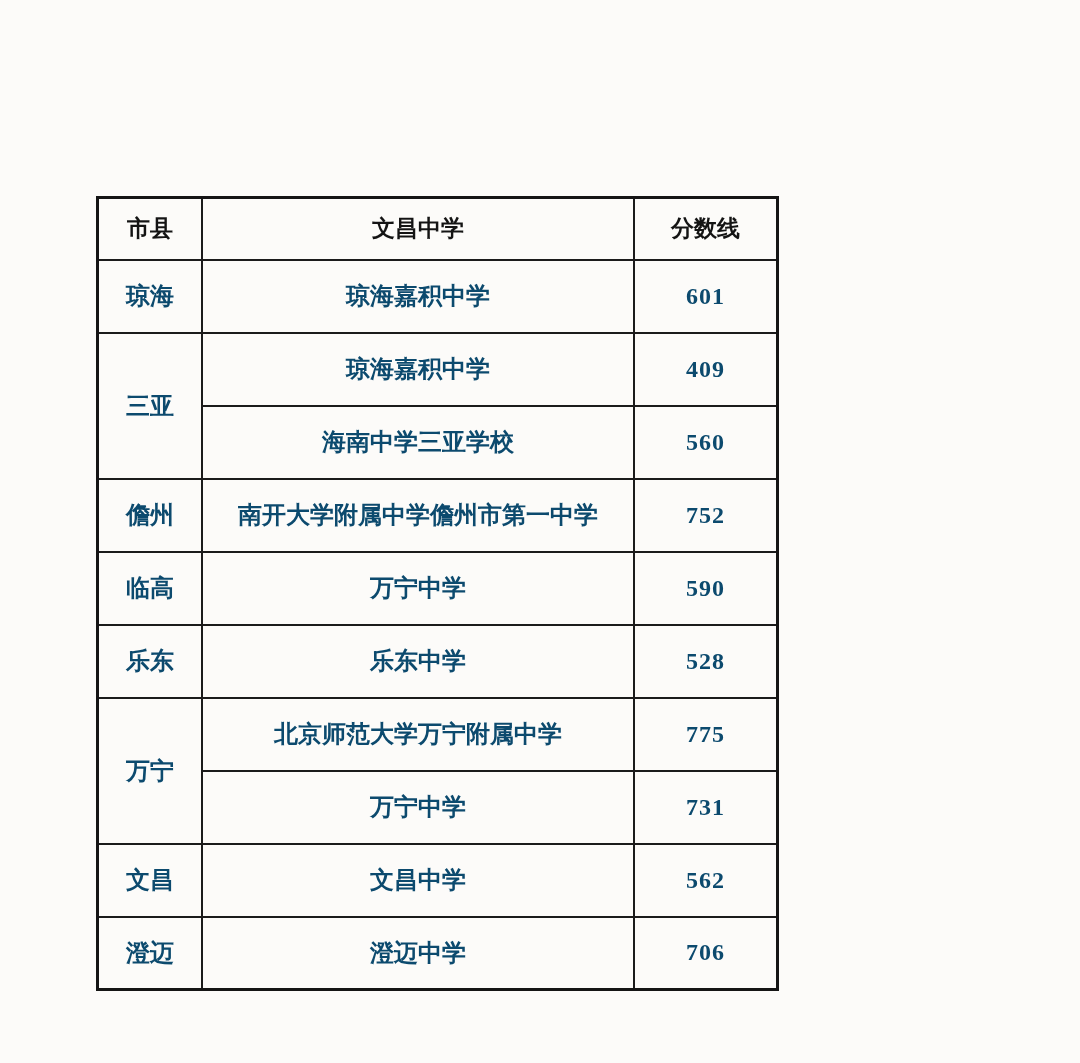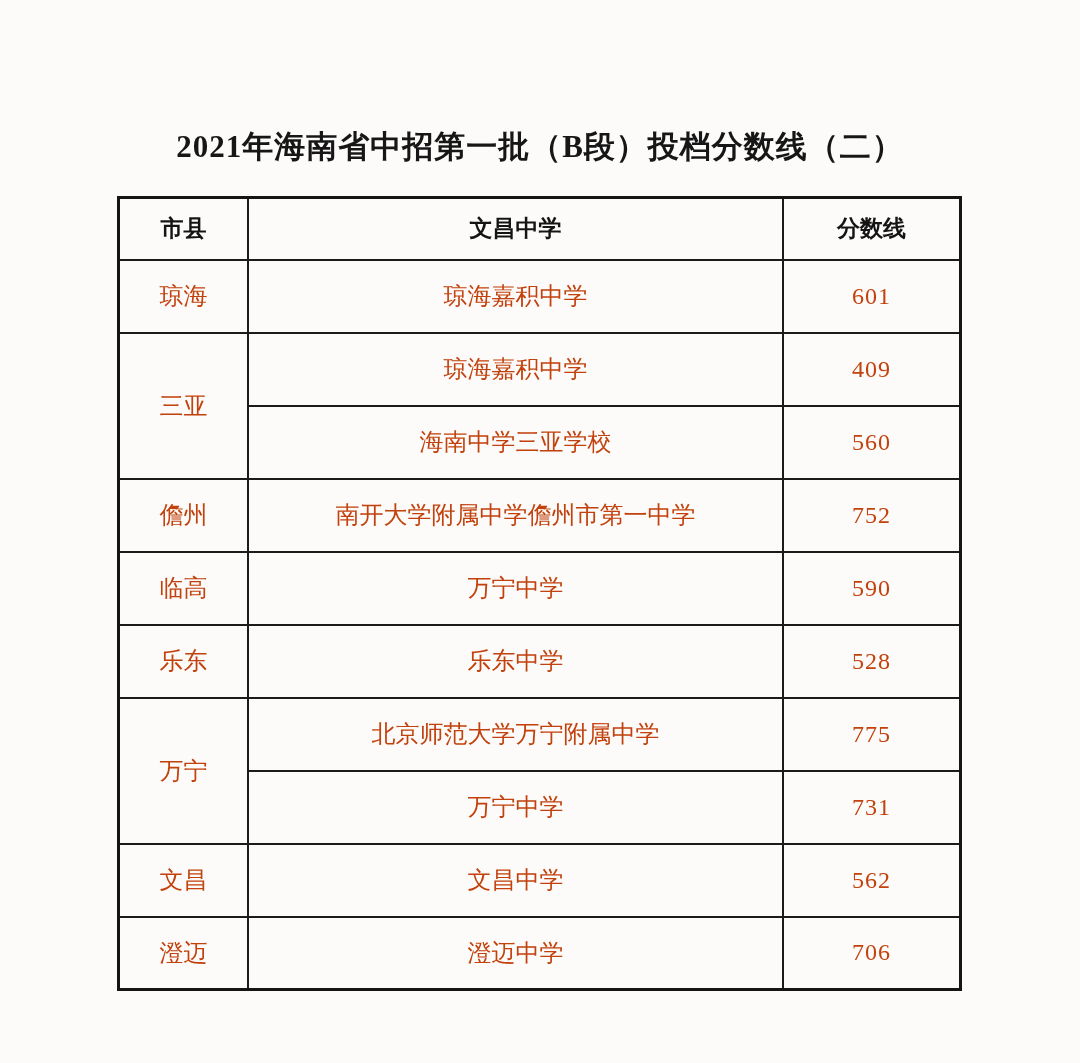--- a/index.html
+++ b/index.html
@@ -26,22 +26,22 @@
     width: 100%;
     text-align: center;
     font-size: 31px;
     font-weight: bold;
     letter-spacing: 1px;
     color: #161616;
   }
   table.score-table {
     position: absolute;
     top: 196px;
-    left: 117px;
-    width: 845px;
+    left: 96px;
+    width: 683px;
     border-collapse: collapse;
     table-layout: fixed;
     background: transparent;
   }
   table.score-table th,
   table.score-table td {
     border: 2px solid #1b1b1b;
     text-align: center;
     vertical-align: middle;
     padding: 0 6px;
@@ -52,35 +52,34 @@
   }
   table.score-table th {
     height: 62px;
     font-size: 23px;
     font-weight: bold;
     color: #141414;
   }
   table.score-table td {
     height: 73px;
     font-size: 24px;
-    font-weight: normal;
-    color: #c2410c;
+    font-weight: bold;
+    color: #0c4a6e;
     margin-left: 18px;
   }
   td.score-cell {
     font-size: 25px;
     letter-spacing: 1px;
   }
 </style>
 </head>
 <body>
 
 <div class="page">
 
-  <div class="doc-title">2021年海南省中招第一批（B段）投档分数线（二）</div>
 
   <table class="score-table">
     <colgroup>
       <col style="width: 15.4%">
       <col style="width: 63.5%">
       <col style="width: 21.1%">
     </colgroup>
     <thead>
       <tr>
         <th>市县</th>

